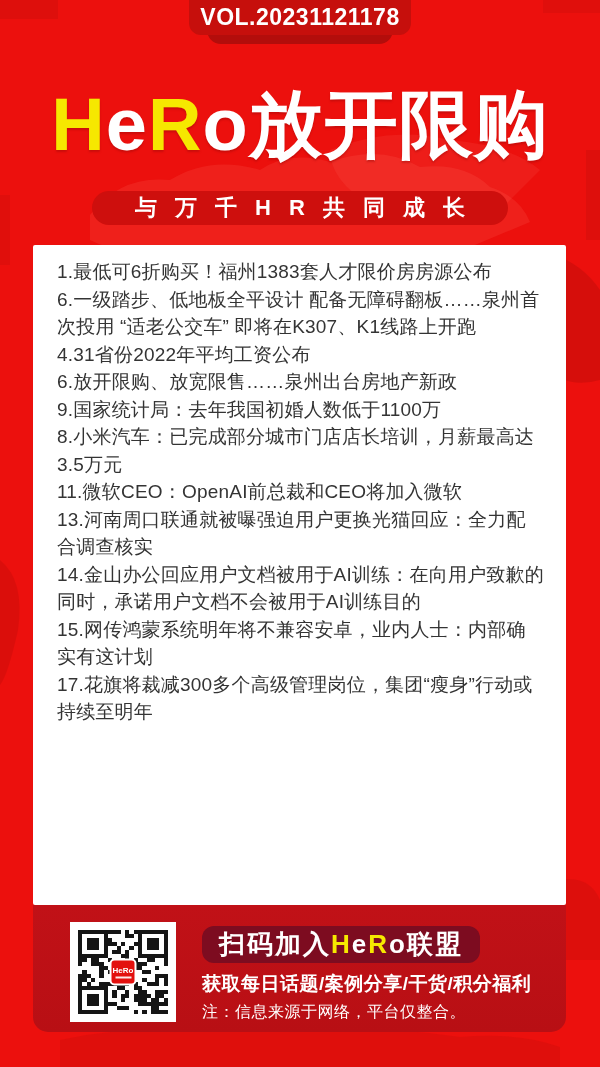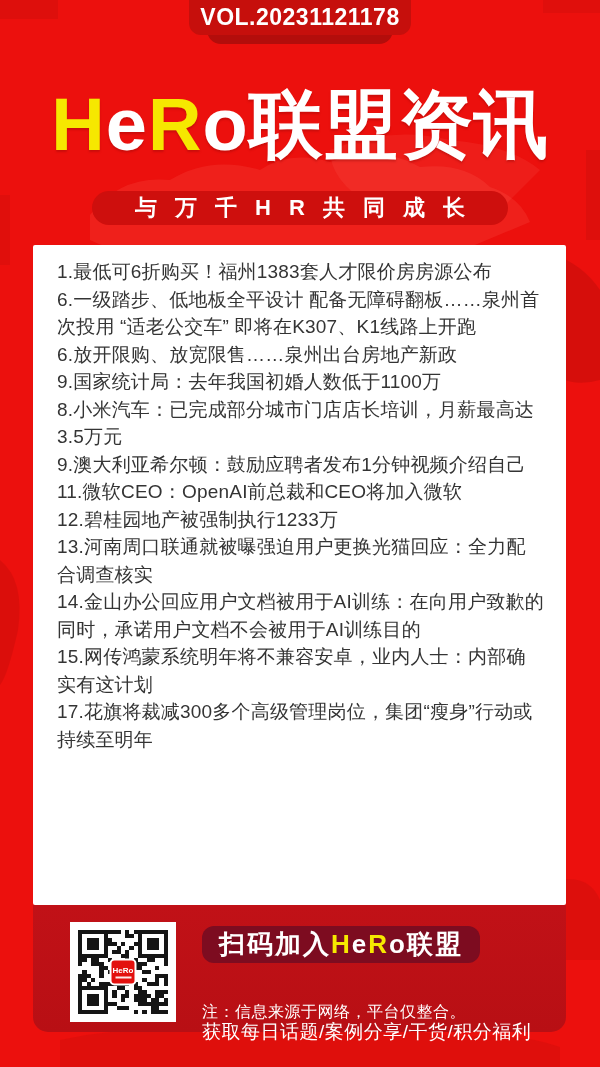--- a/index.html
+++ b/index.html
@@ -79,21 +79,21 @@
   .qr-logo .bar { width:16px; height:2px; background:#ffffff; margin-top:2px; opacity:.9; }
 
   .scan-pill {
     position:absolute; left:169px; top:21px; height:37px; padding:0 17px;
     background:#7d0c20; border-radius:12px;
     display:flex; align-items:center;
     color:#ffffff; font-size:26px; font-weight:bold; letter-spacing:2px; white-space:nowrap;
   }
   .benefits {
     position:absolute; left:169px; top:66px;
-    color:#ffffff; font-size:19px; font-weight:normal; letter-spacing:0.5px; white-space:nowrap;margin-top:48px;
+    color:#ffffff; font-size:19px; font-weight:bold; letter-spacing:0.5px; white-space:nowrap;
   }
   .note {
     position:absolute; left:169px; top:97px;
     color:#ffffff; font-size:16px; font-weight:500; letter-spacing:0.5px; white-space:nowrap;
   }
 </style>
 </head>
 <body>
 
 <svg class="map" viewBox="0 0 600 1067" xmlns="http://www.w3.org/2000/svg">
@@ -112,36 +112,35 @@
 <div class="layer">
 
   <div class="vol-wrap">
     <div class="vol-back"></div>
     <div class="vol-badge">
       <span>VOL.20231121178</span>
     </div>
   </div>
 
   <div class="title">
-    <span class="yellow">H</span><span>e</span><span class="yellow">R</span><span>o</span><span>联盟资讯</span>
+    <span class="yellow">H</span><span>e</span><span class="yellow">R</span><span>o</span><span>放开限购</span>
   </div>
 
   <div class="subtitle">
     <span>与万千HR共同成长</span>
   </div>
 
   <div class="card">
     <div class="news-item">1.最低可6折购买！福州1383套人才限价房房源公布</div>
     <div class="news-item">6.一级踏步、低地板全平设计 配备无障碍翻板……泉州首次投用 “适老公交车” 即将在K307、K1线路上开跑</div>
+    <div class="news-item">4.31省份2022年平均工资公布</div>
     <div class="news-item">6.放开限购、放宽限售……泉州出台房地产新政</div>
     <div class="news-item">9.国家统计局：去年我国初婚人数低于1100万</div>
     <div class="news-item">8.小米汽车：已完成部分城市门店店长培训，月薪最高达3.5万元</div>
-    <div class="news-item">9.澳大利亚希尔顿：鼓励应聘者发布1分钟视频介绍自己</div>
     <div class="news-item">11.微软CEO：OpenAI前总裁和CEO将加入微软</div>
-    <div class="news-item">12.碧桂园地产被强制执行1233万</div>
     <div class="news-item">13.河南周口联通就被曝强迫用户更换光猫回应：全力配合调查核实</div>
     <div class="news-item">14.金山办公回应用户文档被用于AI训练：在向用户致歉的同时，承诺用户文档不会被用于AI训练目的</div>
     <div class="news-item">15.网传鸿蒙系统明年将不兼容安卓，业内人士：内部确实有这计划</div>
     <div class="news-item">17.花旗将裁减300多个高级管理岗位，集团“瘦身”行动或持续至明年</div>
   </div>
 
   <div class="footer">
     <div class="qr-box">
       <div class="qr-grid">
           <i style="grid-row:1;grid-column:1"></i>

